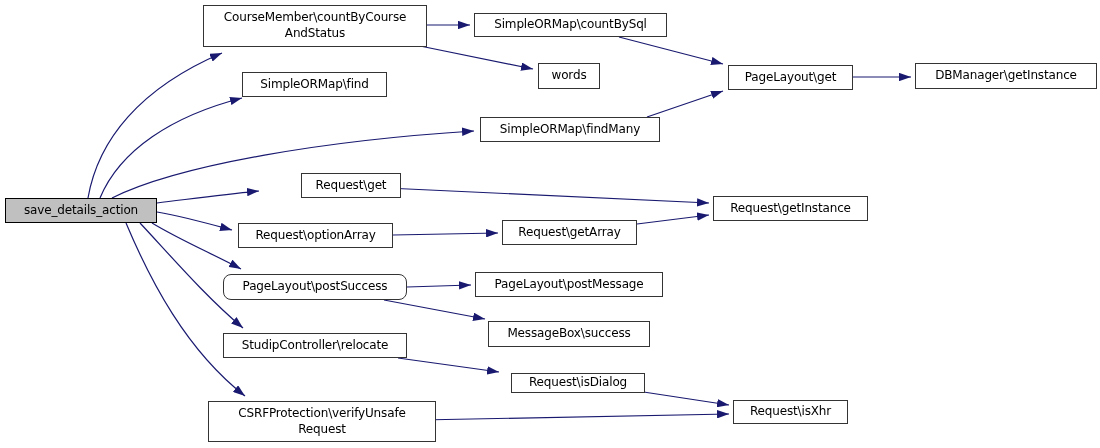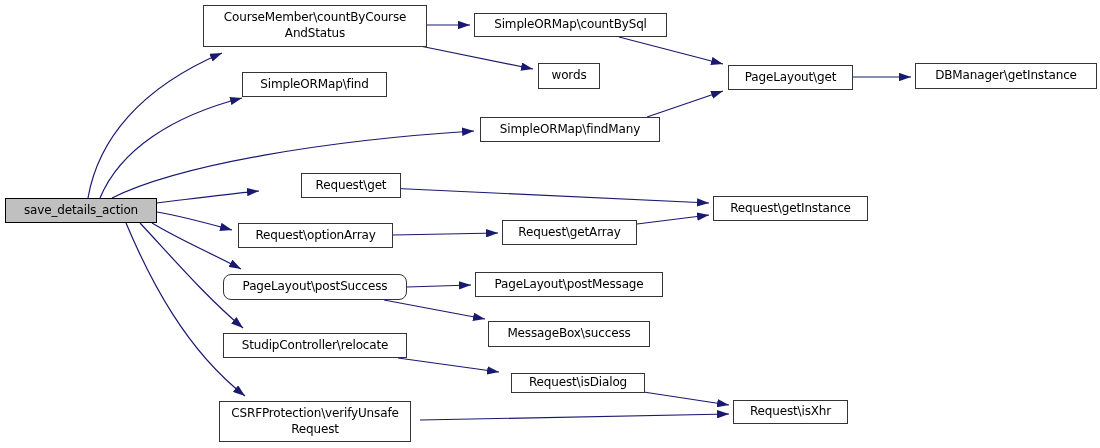--- a/index.html
+++ b/index.html
@@ -89,18 +89,18 @@
   <div class="node" style="left:223px;top:274px;width:184px;height:26px;border-radius:8px;">PageLayout\postSuccess</div>
 
   <div class="node" style="left:475px;top:272px;width:188px;height:25px;">PageLayout\postMessage</div>
 
   <div class="node" style="left:488px;top:321px;width:162px;height:26px;">MessageBox\success</div>
 
   <div class="node" style="left:223px;top:333px;width:184px;height:25px;">StudipController\relocate</div>
 
   <div class="node" style="left:503px;top:373px;width:134px;height:20px;margin-left:8px;">Request\isDialog</div>
 
-  <div class="node" style="left:208px;top:401px;width:192px;height:41px;margin-left:11px;">CSRFProtection\verifyUnsafe
+  <div class="node" style="left:208px;top:401px;width:228px;height:41px;">CSRFProtection\verifyUnsafe
 Request</div>
 
   <div class="node" style="left:733px;top:400px;width:115px;height:24px;">Request\isXhr</div>
 
 </div>
 
 </body></html>

